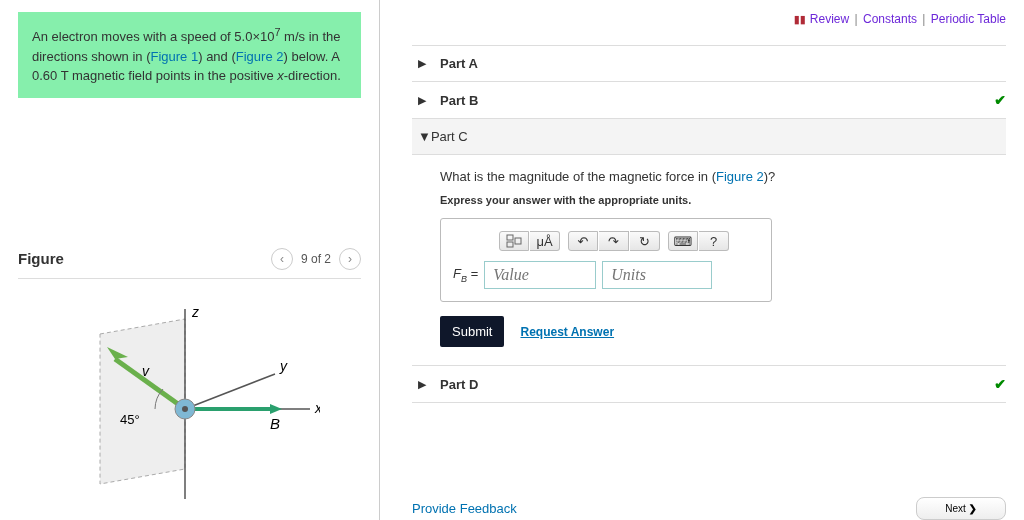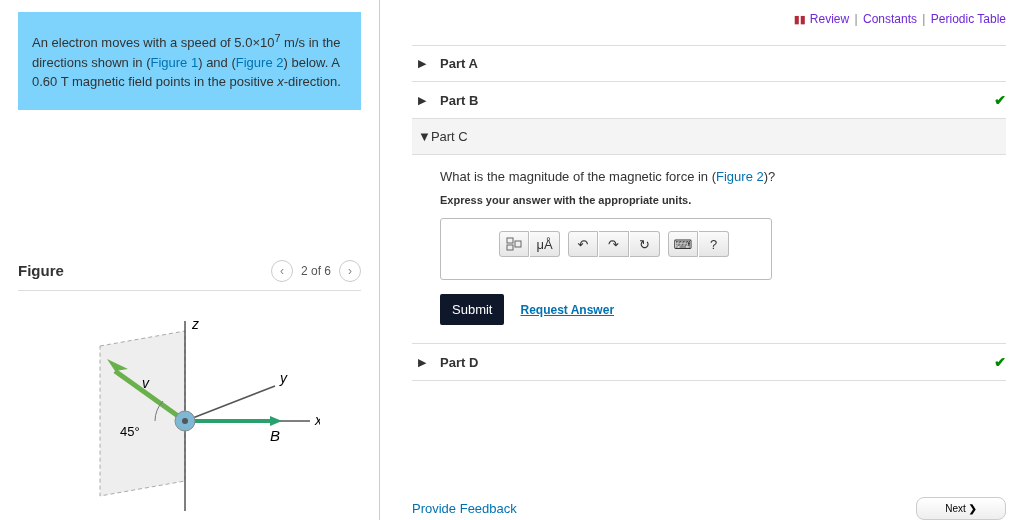--- a/index.html
+++ b/index.html
@@ -1,20 +1,20 @@
 <!DOCTYPE html>
 <html><head>
 <meta charset="utf-8">
 <style>
 * { box-sizing: border-box; margin: 0; padding: 0; }
 body { font-family: Arial, Helvetica, sans-serif; font-size: 13px; color: #333; background: #fff; width: 1024px; height: 520px; overflow: hidden; }
 .container { display: flex; height: 520px; }
 .left-col { width: 380px; padding: 12px 18px 0 18px; border-right: 1px solid #ccc; position: relative; }
 .right-col { flex: 1; padding: 0 18px 0 32px; position: relative; }
-.problem-box { background: #7dd3fc; padding: 18px 14px; font-size: 13px; line-height: 1.5; margin-bottom: 4px; }
+.problem-box { background: #86efac; padding: 12px 14px; font-size: 13px; line-height: 1.5; margin-bottom: 4px; }
 .problem-box .link { color: #0072b1; }
 .figure-section { margin-top: 150px; }
 .figure-header { display: flex; justify-content: space-between; align-items: center; border-bottom: 1px solid #ddd; padding-bottom: 8px; }
 .figure-title { font-weight: bold; font-size: 15px; }
 .figure-pager { display: flex; align-items: center; gap: 8px; font-size: 12px; color: #555; }
 .pager-btn { width: 22px; height: 22px; border: 1px solid #ccc; border-radius: 50%; background: #fff; display: flex; align-items: center; justify-content: center; font-size: 12px; color: #888; cursor: pointer; }
 .figure-image { margin-top: 20px; display: flex; justify-content: center; }
 .top-links { position: absolute; top: 12px; right: 18px; font-size: 12px; }
 .top-links .lnk { color: #6d28d9; }
 .top-links .sep { color: #888; margin: 0 2px; }
@@ -24,21 +24,21 @@
 .part-row .caret { font-size: 11px; color: #333; width: 14px; }
 .part-row .plabel { font-weight: bold; font-size: 13px; margin-left: 8px; }
 .part-row .check { margin-left: auto; color: #008a00; font-weight: bold; font-size: 14px; }
 .part-expanded-header { background: #f4f4f4; border-top: 1px solid #ddd; border-bottom: 1px solid #ddd; padding: 10px 0 10px 6px; display: flex; align-items: center; }
 .part-body { padding: 14px 10px 18px 28px; }
 .question-text { font-size: 13px; margin-bottom: 10px; }
 .question-text .link2 { color: #0072b1; }
 .instruction { font-weight: bold; font-size: 11px; margin-bottom: 12px; }
 .answer-box { border: 1px solid #bbb; border-radius: 3px; padding: 12px; width: 332px; background: #fff; margin-bottom: 14px; }
 .toolbar { display: flex; gap: 1px; margin-bottom: 10px; margin-left: 46px; align-items: center; }
-.tb-btn { height: 26px; min-width: 30px; background: linear-gradient(#fafafa,#e6e6e6); border: 1px solid #bbb; display: flex; align-items: center; justify-content: center; font-size: 13px; cursor: pointer; }
+.tb-btn { height: 20px; min-width: 30px; background: linear-gradient(#fafafa,#e6e6e6); border: 1px solid #bbb; display: flex; align-items: center; justify-content: center; font-size: 13px; cursor: pointer; }
 .tb-btn.group-l { border-radius: 3px 0 0 3px; }
 .tb-btn.group-r { border-radius: 0 3px 3px 0; border-left: none; }
 .tb-sep { width: 6px; }
 .input-row { display: flex; align-items: center; gap: 6px; }
 .fb-label { font-style: italic; font-size: 13px; }
 .fb-label sub { font-size: 9px; font-style: italic; }
 .val-input, .unit-input { height: 28px; border: 1px solid #9cc; background: #fff; font-family: Georgia, serif; font-style: italic; font-size: 16px; color: #999; padding: 0 8px; }
 .val-input { width: 112px; }
 .unit-input { width: 110px; }
 .submit-row { display: flex; align-items: center; gap: 16px; }
@@ -58,21 +58,21 @@
       <span>An electron moves with a speed of </span><span>5.0×10</span><sup>7</sup><span> m/s</span><span> in the directions shown in (</span><span class="link">Figure 1</span><span>) and (</span><span class="link">Figure 2</span><span>) below. A 0.60 T magnetic field points in the positive </span><i>x</i><span>-direction.</span>
     </div>
 
     <div class="figure-section">
       <div class="figure-header">
         <div class="figure-title">Figure</div>
         <div class="figure-pager">
           <div class="pager-btn">
               <span>‹</span>
             </div>
-          <span>2 of 6</span>
+          <span>9 of 2</span>
           <div class="pager-btn">
               <span>›</span>
             </div>
         </div>
       </div>
       <div class="figure-image">
         <svg width="260" height="210" viewBox="0 0 260 210">
 
           <polygon points="40,35 125,20 125,170 40,185" fill="#eee" stroke="#aaa" stroke-dasharray="4 3" stroke-width="1"></polygon>
 
@@ -152,20 +152,25 @@
               </div>
             <div class="tb-btn group-r">
                 <span>↻</span>
               </div>
             <div class="tb-sep"></div>
             <div class="tb-btn group-l">
                 <span>⌨</span>
               </div>
             <div class="tb-btn group-r">?</div>
           </div>
+          <div class="input-row">
+            <span class="fb-label"><span>F</span><sub>B</sub><span> = </span></span>
+            <input class="val-input" placeholder="Value" style="">
+            <input class="unit-input" placeholder="Units" style="">
+          </div>
         </div>
 
         <div class="submit-row">
           <button class="submit-btn">Submit</button>
           <a class="req-link">Request Answer</a>
         </div>
       </div>
 
       <div class="part-row" style="border-bottom:1px solid #ddd">
         <span class="caret">▶</span>

